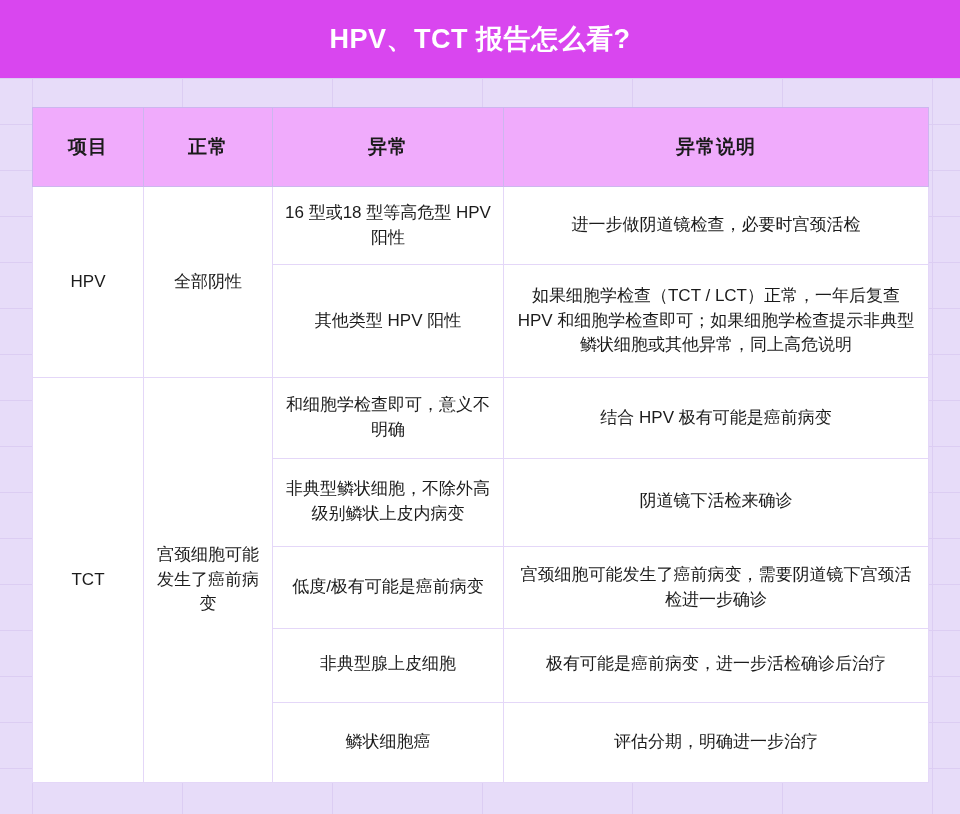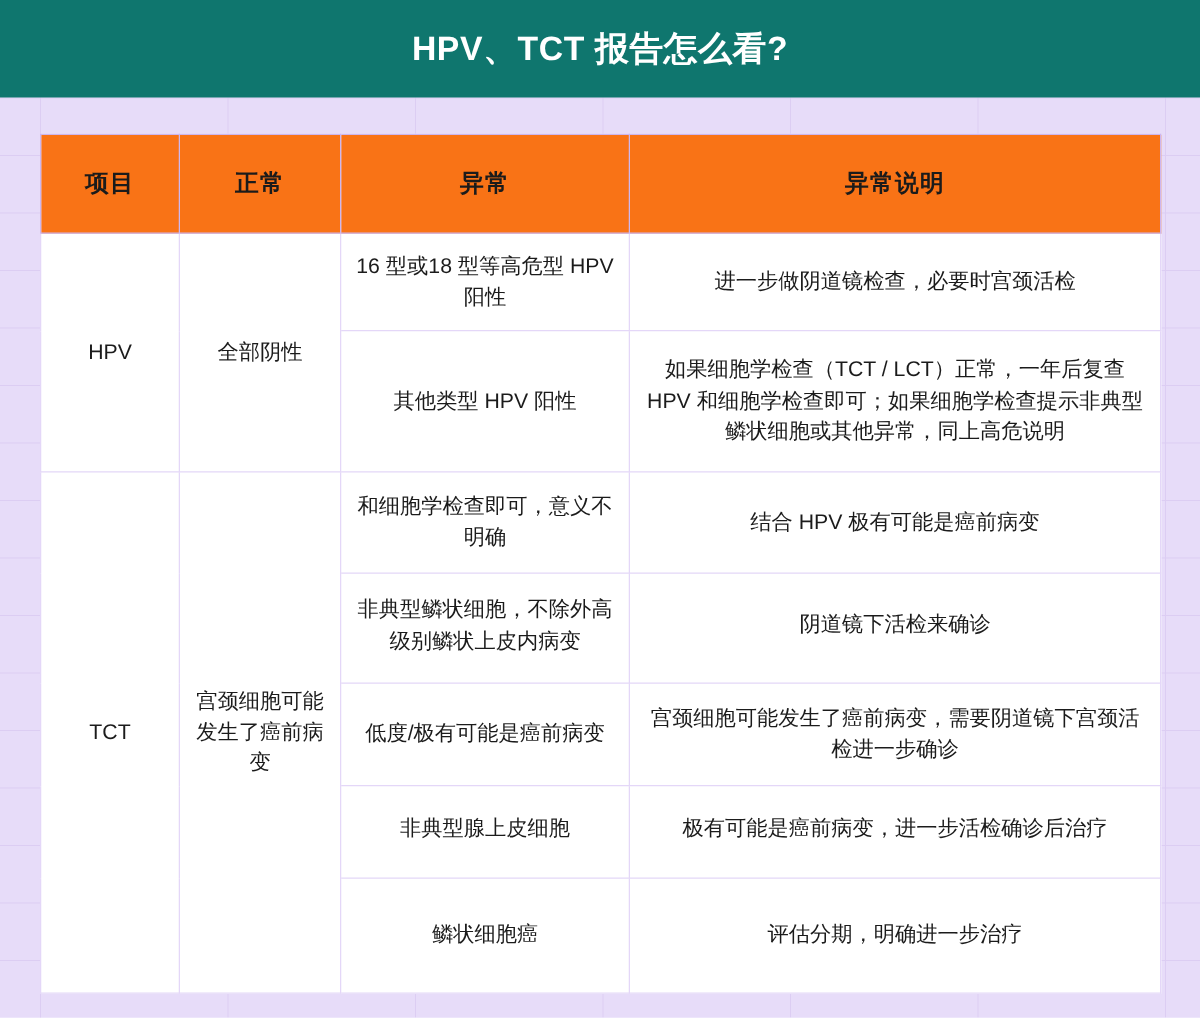--- a/index.html
+++ b/index.html
@@ -36,21 +36,21 @@
     background-image: linear-gradient(to right, #dccdf3 1px, transparent 1px);
     background-size: 960px 100%;
     background-position: 32px 0;
   }
 
   
   #banner {
     position: absolute;
     left: 0; top: 0;
     width: 960px; height: 78px;
-    background: #0f766e;
+    background: #d946ef;
     z-index: 3;
     display: flex;
     align-items: center;
     justify-content: center;
   }
   #banner-title {
     color: #ffffff;
     font-size: 27px;
     font-weight: bold;
     letter-spacing: 0.5px;
@@ -77,42 +77,42 @@
   #report-table td {
     border: 1px solid #e4d7f8;
     text-align: center;
     vertical-align: middle;
     color: #1b1b1b;
     background: #ffffff;
     padding: 6px 10px;
     box-sizing: border-box;
   }
   #report-table thead th {
-    background: #f97316;
+    background: #f0abfc;
     height: 79px;
     font-size: 19px;
     font-weight: bold;
     letter-spacing: 1px;
     border-color: #cdb6ef;
   }
   #report-table tbody td {
     font-size: 17px;
     font-weight: normal;
     line-height: 1.45;
   }
   .cell-group {
     font-size: 17px;
   }
   .r-h1 { height: 78px; }
   .r-h2 { height: 113px; }
   .r-h3 { height: 81px; }
   .r-h4 { height: 88px; font-family: Liberation Mono, monospace; }
   .r-h5 { height: 82px; }
   .r-h6 { height: 74px; font-family: Liberation Mono, monospace; }
-  .r-h7 { height: 92px; }
+  .r-h7 { height: 80px; }
 </style>
 </head>
 <body>
 
 <div id="sheet-grid"></div>
 
 <div id="banner">
   <div id="banner-title">HPV、TCT 报告怎么看?</div>
 </div>
 

